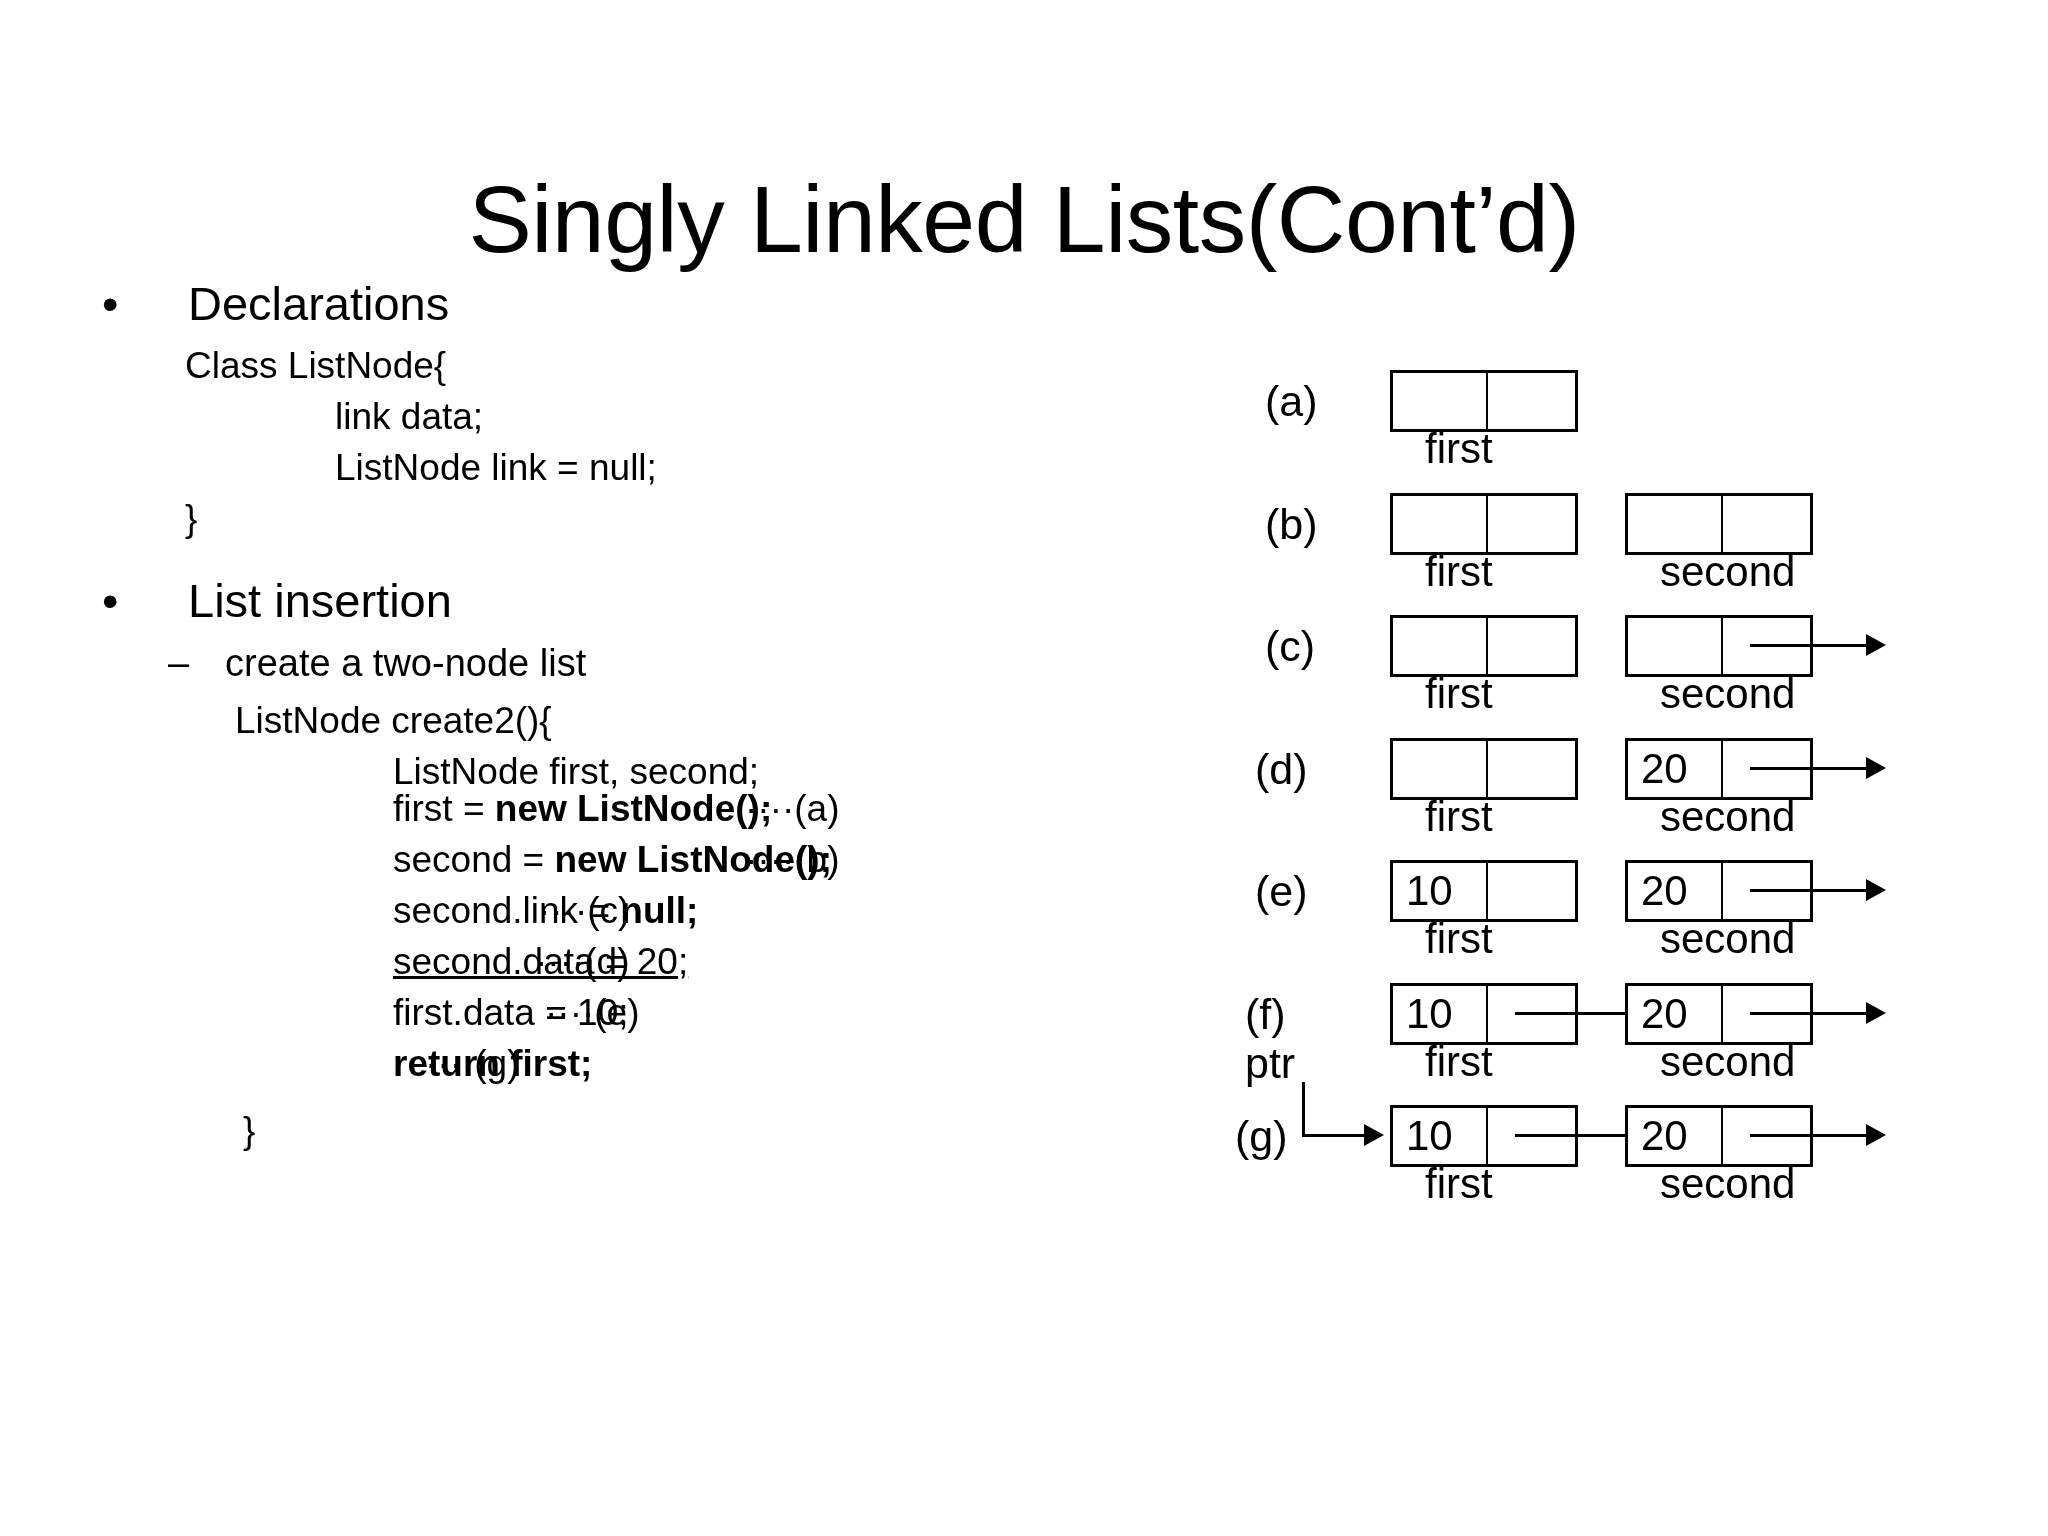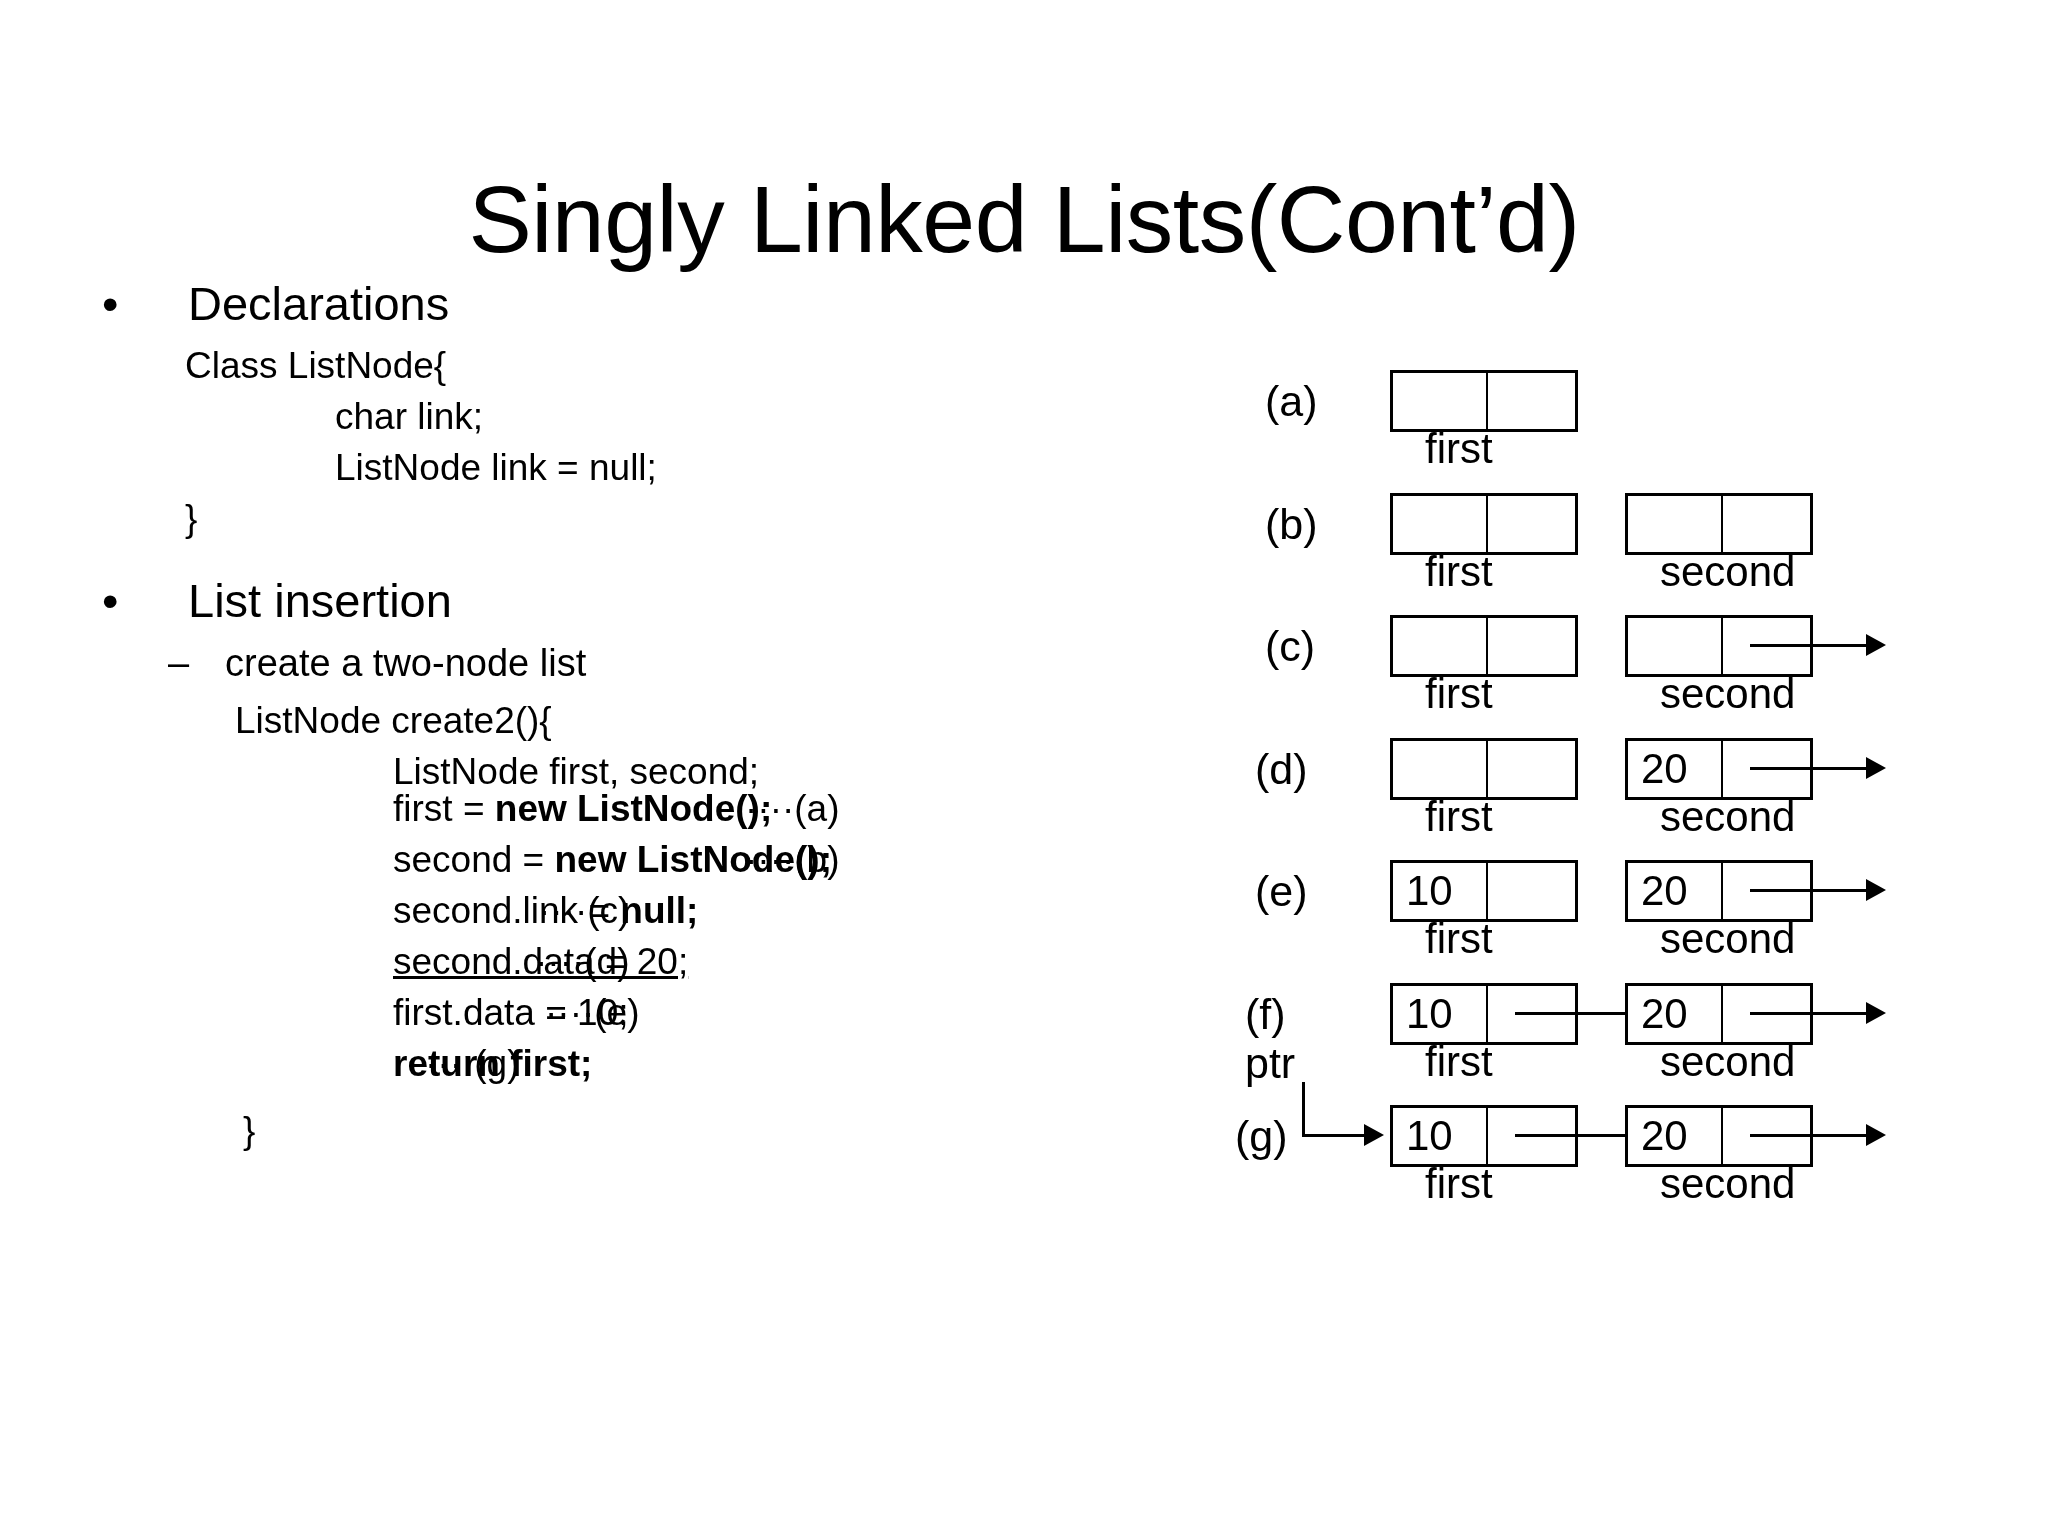--- a/index.html
+++ b/index.html
@@ -183,21 +183,21 @@
 
   <div class="bullet-l1">
     <span class="bullet-dot">•</span>
     <span>Declarations</span>
   </div>
 
   <div class="spacer-sm"></div>
 
   <div class="code-line i1">Class ListNode{</div>
   <div class="spacer-sm"></div>
-  <div class="code-line i2">char link;</div>
+  <div class="code-line i2">link data;</div>
   <div class="spacer-sm"></div>
   <div class="code-line i2">ListNode link = null;</div>
   <div class="spacer-sm"></div>
   <div class="code-line i1">}</div>
 
   <div class="spacer-lg"></div>
 
   <div class="bullet-l1">
     <span class="bullet-dot">•</span>
     <span>List insertion</span>

